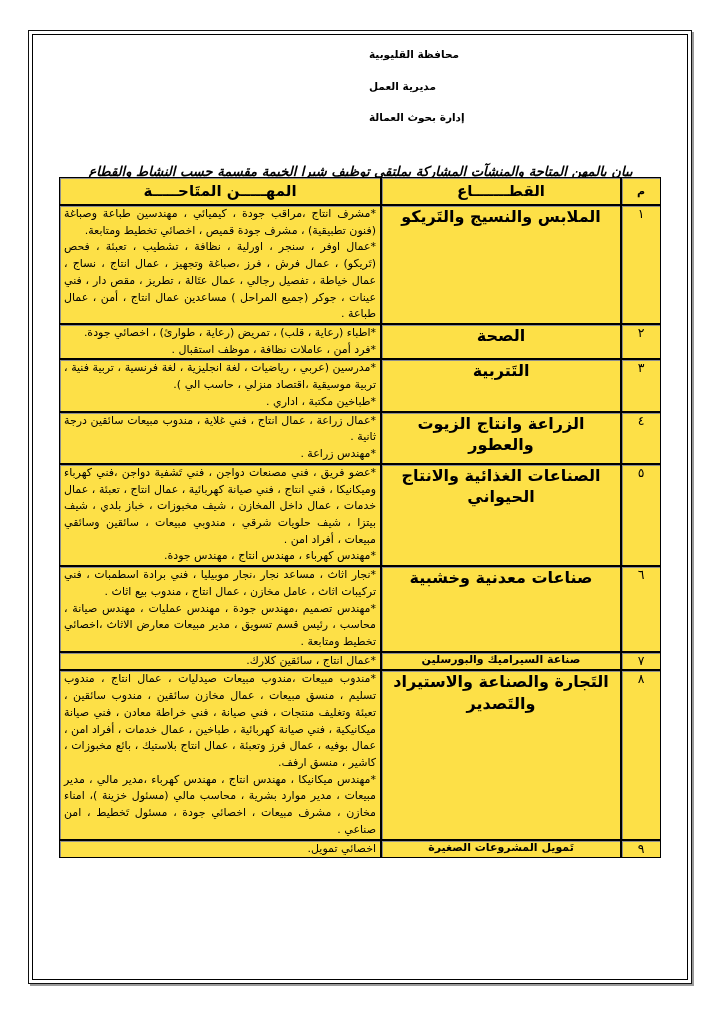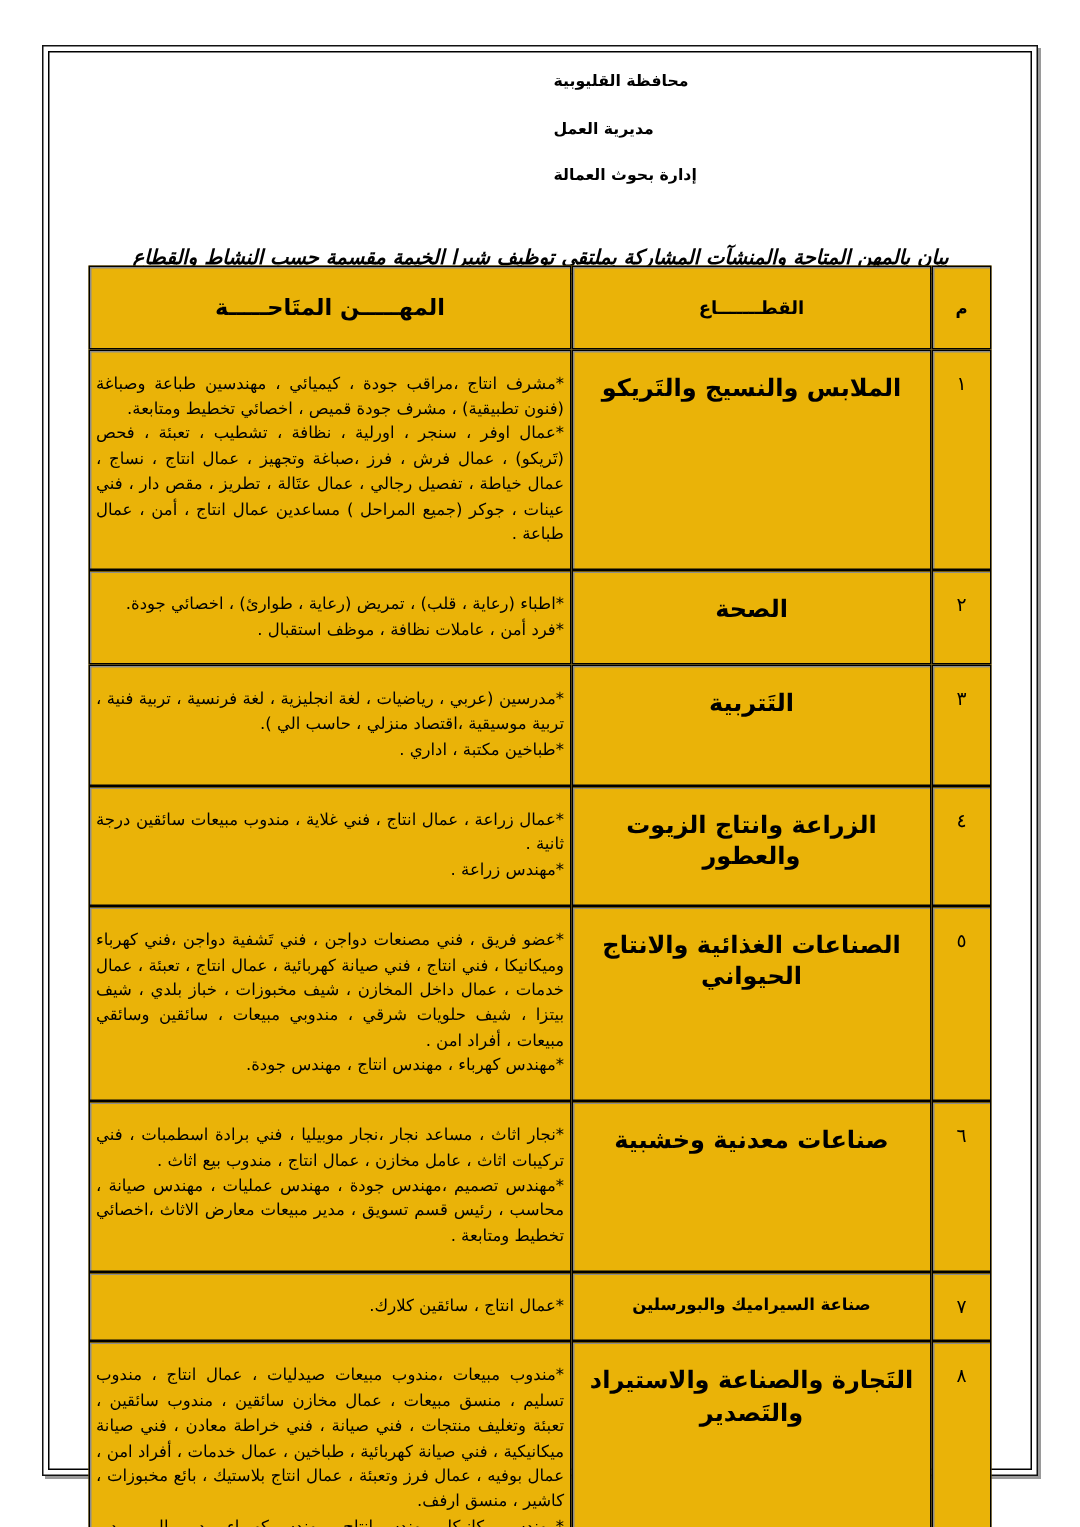--- a/index.html
+++ b/index.html
@@ -88,37 +88,37 @@
   table.jobs {
     width: 100%;
     border-collapse: separate;
     border-spacing: 0;
     direction: rtl;
     table-layout: fixed;
   }
   table.jobs td, table.jobs th {
     border: 1px solid #000;
     box-shadow: 1.5px 1.5px 0 -0.5px #8d8d8d inset;
-    padding: 14px 4px;
+    padding: 0 4px;
     vertical-align: top;
-    background: #eab308;
+    background: #fde047;
   }
   
   table.jobs th {
     text-align: center;
     vertical-align: middle;
     font-weight: bold;
     height: 26px;
   }
   col.c-num   { width: 40px; }
   col.c-sector{ width: 240px; }
   col.c-jobs  { width: auto; }
 
   .th-num    { font-size: 11px; font-weight: normal; }
-  .th-sector { font-size: 12px; letter-spacing: 0px; }
+  .th-sector { font-size: 15px; letter-spacing: 0px; }
   .th-jobs   { font-size: 15px; }
 
   td.num {
     text-align: center;
     vertical-align: middle;
     font-size: 12.5px;
   }
   td.sector {
     text-align: center;
     vertical-align: middle;

